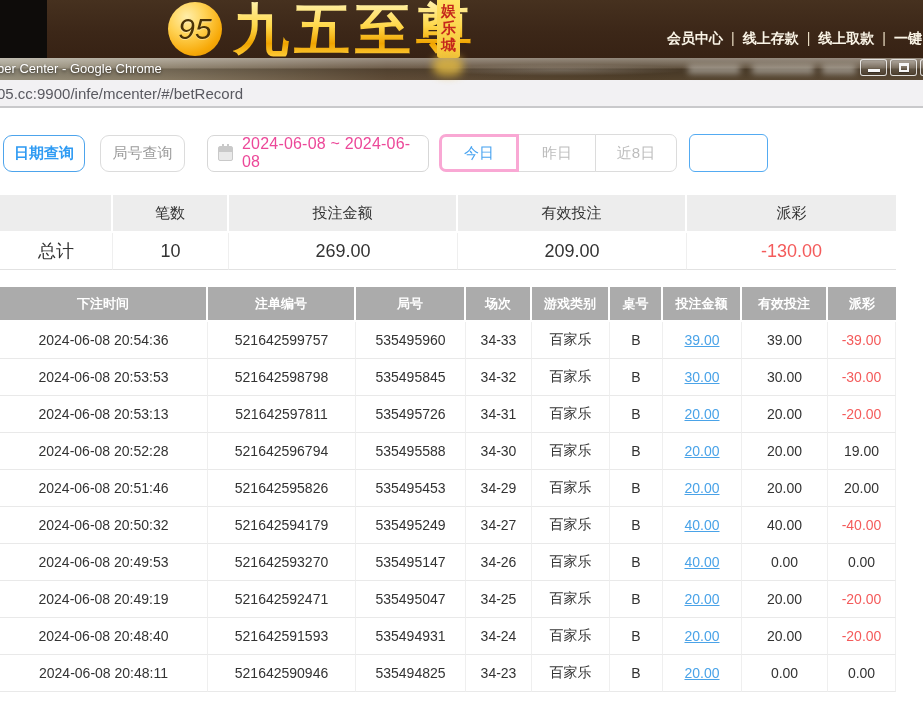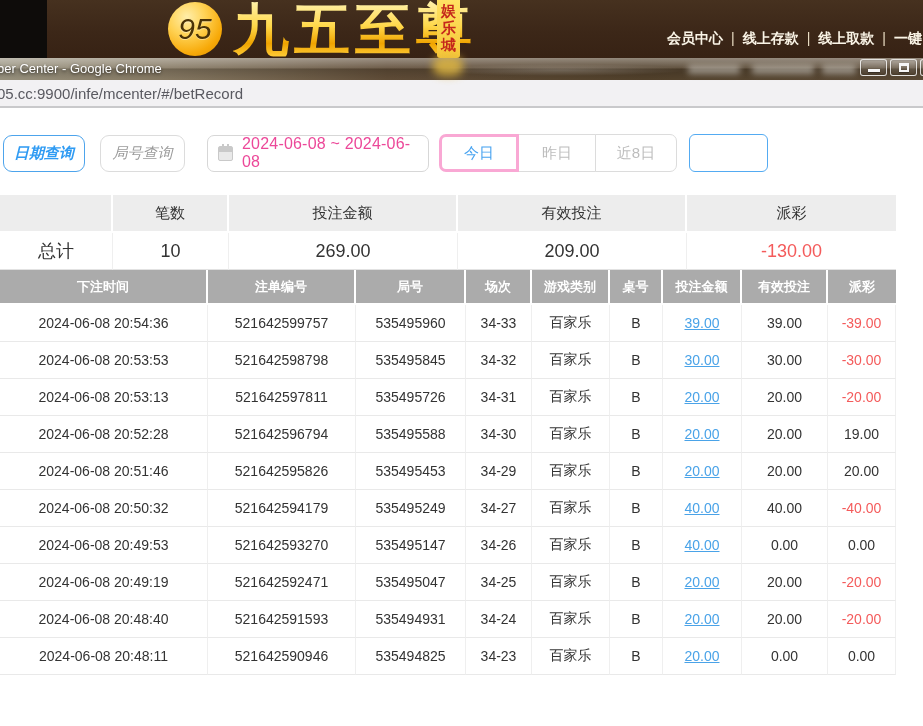--- a/index.html
+++ b/index.html
@@ -51,21 +51,21 @@
   
   .url-bar { height:28px; background:#f2f1f3; border-bottom:2px solid #c9c9cb;
     display:flex; align-items:center; }
   .url-bar span { margin-left:-3px; font-size:15px; color:#595960; white-space:nowrap; }
 
   
   .content { background:#fff; padding-top:26px; }
 
   .toolbar { display:flex; align-items:center; padding-left:3px; height:38px; }
   .toolbar button { background:#fff; cursor:pointer; font-family:"Liberation Sans",sans-serif; }
-  .tab-btn { height:37px; border-radius:9px; font-size:15px;font-style:italic; }
+  .tab-btn { height:37px; border-radius:9px; font-size:15px; }
   .tab-date { width:82px; border:1px solid #4da4ec; color:#2f9bf3; font-weight:bold; }
   .tab-round { width:85px; margin-left:15px; border:1px solid #dcdcdc; color:#9a9a9a; }
   .date-input { margin-left:22px; width:222px; height:37px; border:1px solid #d7d7d7; border-radius:7px;
     display:flex; align-items:center; padding:0 10px; cursor:pointer; }
   .cal-icon { width:15px; height:15px; border-radius:2px; margin-right:9px; flex:none;
     background:linear-gradient(180deg,#c9c9c9 0 5px, #e9e9e9 5px); border:1px solid #c9c9c9; position:relative; }
   .cal-icon::before, .cal-icon::after { content:""; position:absolute; top:-3px; width:2px; height:4px; background:#c9c9c9; }
   .cal-icon::before { left:3px; } .cal-icon::after { right:3px; }
   .date-text { font-size:16px; color:#ec4899; letter-spacing:.2px; }
   .seg-group { display:flex; margin-left:10px; }
@@ -84,21 +84,21 @@
   .summary thead td { height:38px; background:#ededed; font-size:15px; color:#333;
     border-right:2px solid #fff; border-bottom:2px solid #fff; }
   .summary thead td:last-child { border-right:none; }
   .summary tbody td { height:37px; font-size:18px; color:#333;
     border-bottom:1px solid #e2e2e2; border-right:1px solid #efefef; }
   .summary tbody td:last-child { border-right:none; }
   .summary td:nth-child(1){width:113px} .summary td:nth-child(2){width:116px}
   .summary td:nth-child(3){width:229px} .summary td:nth-child(4){width:229px}
   .summary td:nth-child(5){width:209px}
 
-  .detail { }
+  .detail { margin-top:17px; }
   .detail thead td { height:35px; background:#ababab; color:#fff; font-size:13px; font-weight:bold;
     border-right:2px solid #fff; border-bottom:2px solid #fff; }
   .detail thead td:last-child { border-right:none; }
   .detail tbody td { height:37px; font-size:14px; color:#333;
     border-bottom:1px solid #e9e9e9; border-right:1px solid #efefef; }
   .detail td:nth-child(1){width:208px} .detail td:nth-child(2){width:148px}
   .detail td:nth-child(3){width:110px} .detail td:nth-child(4){width:66px}
   .detail td:nth-child(5){width:78px}  .detail td:nth-child(6){width:53px}
   .detail td:nth-child(7){width:79px}  .detail td:nth-child(8){width:86px}
   .detail td:nth-child(9){width:68px}

